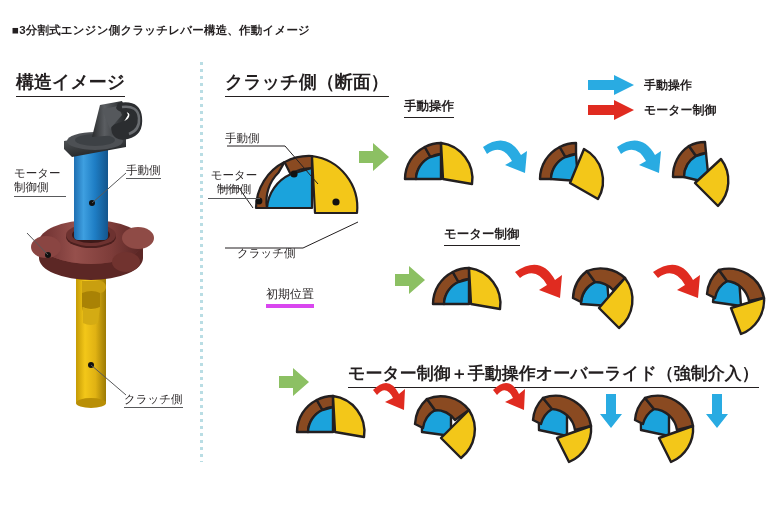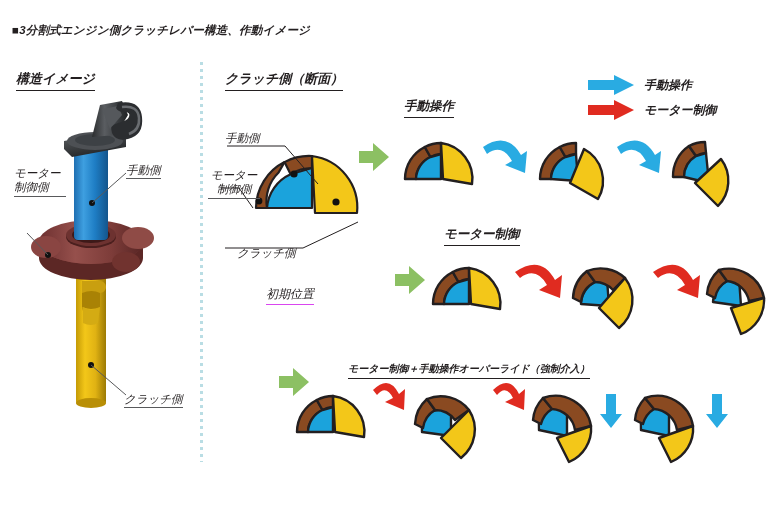--- a/index.html
+++ b/index.html
@@ -3,41 +3,41 @@
 <meta charset="utf-8">
 <title>3分割式エンジン側クラッチレバー構造、作動イメージ</title>
 <style>
   html,body{margin:0;padding:0;}
   body{
     width:768px;height:512px;overflow:hidden;position:relative;
     background:#ffffff;
     font-family:"Liberation Sans","DejaVu Sans",sans-serif;
     color:#231f20;
   }
-  #page{position:absolute;left:0;top:0;width:768px;height:372px;font-style:italic;}
+  #page{position:absolute;left:0;top:0;width:768px;height:372px;}
 
   .abs{position:absolute;}
 
   
   #doc-title{
     left:12px;top:23px;
     font-size:11.5px;font-weight:bold;letter-spacing:0.2px;
     white-space:nowrap;
   }
 
   
   .head-underline{
-    font-size:13px;font-weight:bold;white-space:nowrap;
+    font-size:18px;font-weight:bold;white-space:nowrap;
     border-bottom:1.6px solid #231f20;padding-bottom:2px;
   }
   #head-structure{left:16px;top:70px;}
   #head-motion{left:225px;top:70px;}
   #head-manual{left:404px;top:98px;font-size:12.5px;}
   #head-motor{left:444px;top:226px;font-size:12.5px;}
-  #head-override{left:348px;top:362px;font-size:10px;}
+  #head-override{left:348px;top:362px;font-size:17px;}
 
   
   #divider{
     left:200px;top:62px;width:3px;height:400px;
     background-image:linear-gradient(to bottom,#b9dde4 0 3px, rgba(255,255,255,0) 3px 7px);
     background-size:3px 7px;
   }
 
   
   .lbl{font-size:11.5px;white-space:nowrap;line-height:1.25;text-align:center;}
@@ -46,21 +46,21 @@
   #lbl-motor-l .l1{display:block;}
   #lbl-motor-l .l2{display:block;border-bottom:1px solid #58595b;width:52px;padding-bottom:1px;}
   #lbl-manual-l{left:126px;top:163px;}
   #lbl-clutch-l{left:124px;top:392px;}
 
   
   #lbl-manual-c{left:225px;top:131px;}
   #lbl-motor-c{left:208px;top:168px;}
   #lbl-motor-c .l2{display:block;border-bottom:1px solid #58595b;width:52px;padding-bottom:1px;}
   #lbl-clutch-c{left:237px;top:246px;}
-  #lbl-initial{left:266px;top:286px;font-size:12px;border-bottom:1px solid #d946ef;padding-bottom:1px;}
+  #lbl-initial{left:266px;top:286px;font-size:12px;border-bottom:4px solid #d946ef;padding-bottom:1px;}
 
   
   #legend{left:588px;top:74px;}
   .legend-row{display:flex;align-items:center;height:22px;margin-bottom:3px;}
   .legend-text{font-size:12px;font-weight:bold;margin-left:10px;white-space:nowrap;}
 
   svg{display:block;overflow:visible;}
 </style>
 </head>
 <body>

